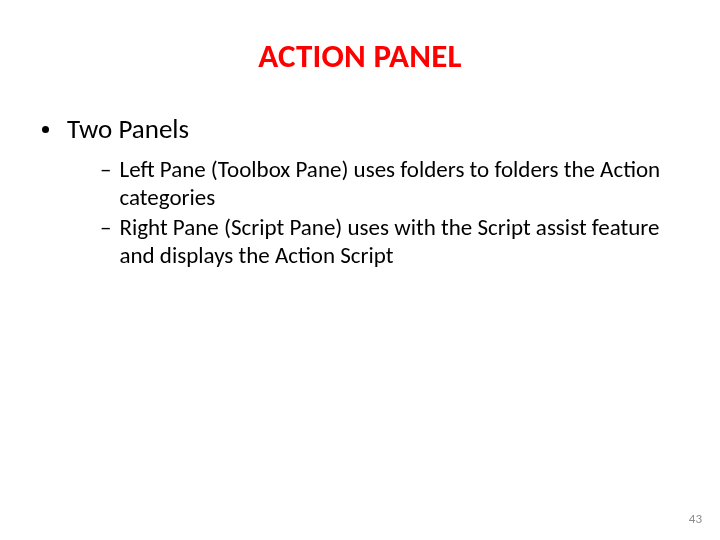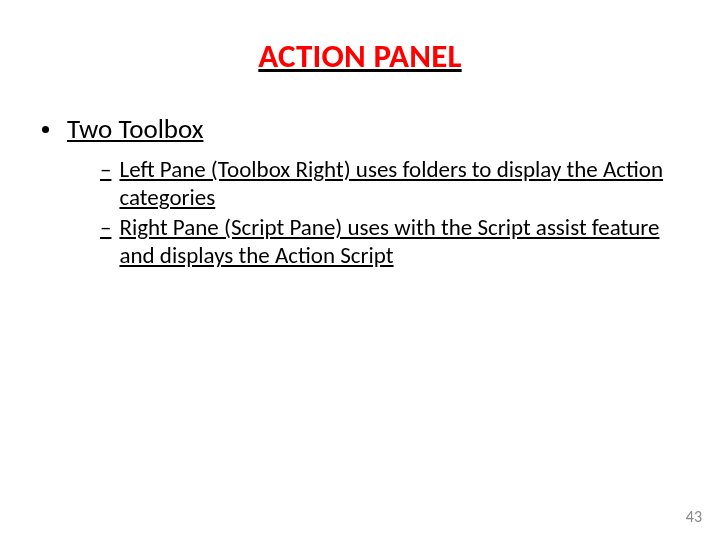--- a/index.html
+++ b/index.html
@@ -8,21 +8,20 @@
     background: #ffffff;
     font-family: Calibri, "Segoe UI", Arial, sans-serif;
     position: relative;
     color: #000000;
   }
   .slide {
     width: 720px;
     height: 540px;
     position: relative;
     padding: 30px 40px 0 40px;
-    text-decoration: underline;
   }
   .title {
     text-align: center;
     font-size: 33px;
     font-weight: 700;
     color: #ff0000;
     margin-top: 6px;
     margin-bottom: 36px;
     letter-spacing: 0.2px;
   }
@@ -59,41 +58,41 @@
     margin-right: 8px;
     flex-shrink: 0;
   }
   .bullet-l2 .txt {
     flex: 1;
   }
   .page-num {
     position: absolute;
     right: 18px;
     bottom: 14px;
-    font-size: 16px;
+    font-size: 13px;
     color: #8a8a8a;
   }
 </style>
 </head>
 <body>
 
 <div class="slide">
 
   <h1 class="title">ACTION PANEL</h1>
 
   <div class="bullet-l1">
     <span class="dot"></span>
-    <span>Two Toolbox</span>
+    <span>Two Panels</span>
   </div>
 
   <div class="sub-list">
 
     <div class="bullet-l2">
       <span class="dash">–</span>
-      <span class="txt">Left Pane (Toolbox Right) uses folders to display the Action categories</span>
+      <span class="txt">Left Pane (Toolbox Pane) uses folders to folders the Action categories</span>
     </div>
 
     <div class="bullet-l2">
       <span class="dash">–</span>
       <span class="txt">Right Pane (Script Pane) uses with the Script assist feature and displays the Action Script</span>
     </div>
 
   </div>
 
   <div class="page-num">43</div>

